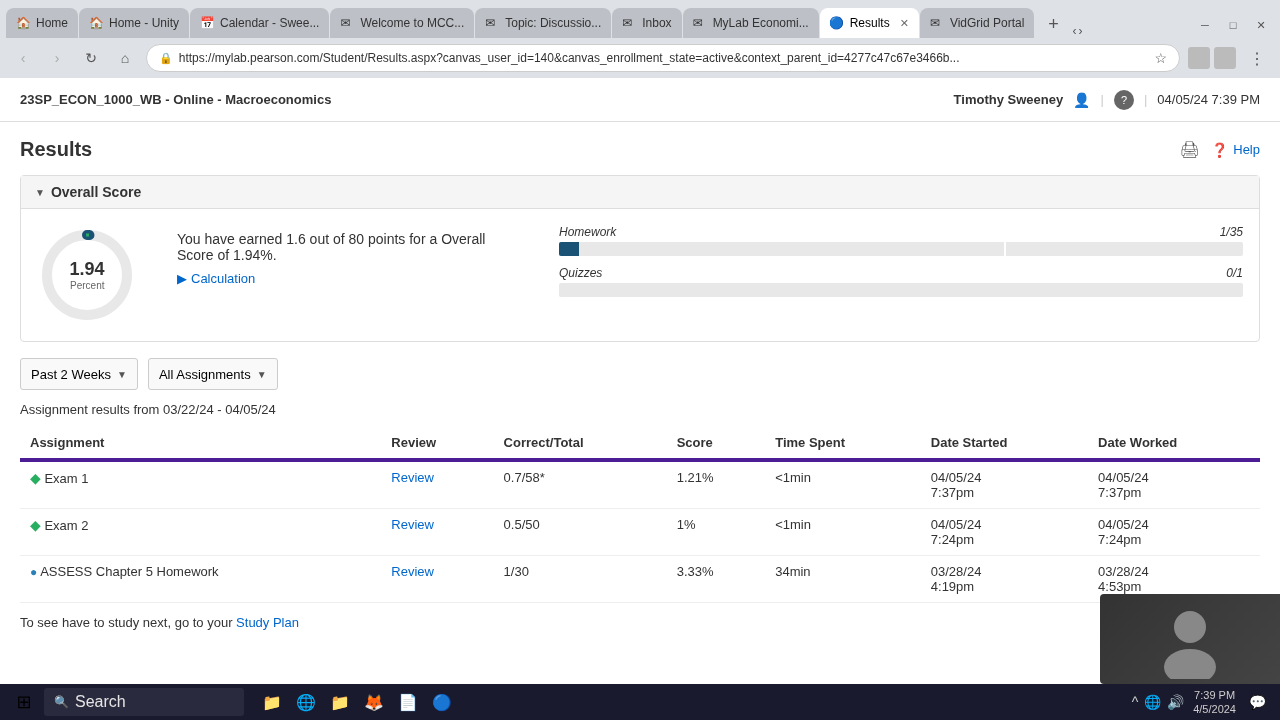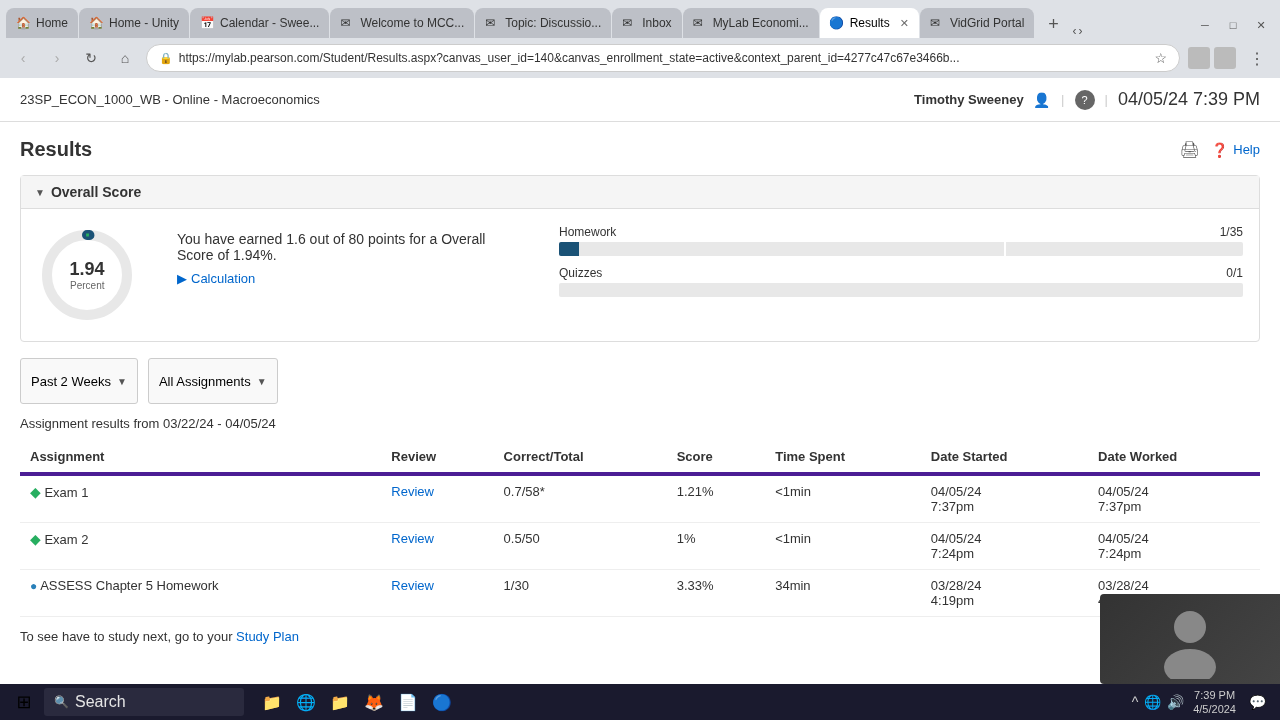--- a/index.html
+++ b/index.html
@@ -31,26 +31,26 @@
     .address-star { color: #555; font-size: 14px; }
     .address-ext { display: flex; gap: 4px; align-items: center; }
     .ext-icon { width: 22px; height: 22px; border-radius: 3px; background: #bbb; display: flex; align-items: center; justify-content: center; font-size: 10px; }
     .menu-btn { width: 26px; display: flex; align-items: center; justify-content: center; font-size: 16px; color: #555; cursor: pointer; }
 
     
     .page { height: calc(720px - 78px - 36px); overflow: hidden; background: #fff; }
 
     
     .top-bar { background: #fff; border-bottom: 1px solid #ddd; padding: 0 20px; height: 44px; display: flex; align-items: center; justify-content: space-between; }
-    .course-title { font-size: 13px; color: #333; font-weight: normal; }
+    .course-title { font-size: 13px; color: #333; font-weight: bold; }
     .top-right { display: flex; align-items: center; gap: 10px; font-size: 13px; color: #333; }
     .user-name { font-weight: bold; }
     .help-icon { width: 20px; height: 20px; border-radius: 50%; background: #666; color: #fff; display: flex; align-items: center; justify-content: center; font-size: 11px; cursor: pointer; }
     .separator { color: #ccc; }
-    .datetime { font-size: 18px; }
+    .datetime { font-size: 13px; }
 
     
     .main-content { padding: 16px 20px; height: calc(100% - 44px); overflow-y: auto; }
 
     
     .page-title-row { display: flex; align-items: center; justify-content: space-between; margin-bottom: 14px; }
     .page-title { font-size: 20px; font-weight: bold; color: #333; }
     .title-actions { display: flex; gap: 12px; align-items: center; }
     .print-btn { font-size: 16px; color: #555; cursor: pointer; }
 
@@ -70,31 +70,31 @@
 
     
     .score-text-area { flex: 1; padding-top: 6px; }
     .score-text { font-size: 14px; color: #333; margin-bottom: 8px; }
     .calc-link { color: #0066cc; font-size: 13px; cursor: pointer; text-decoration: none; display: flex; align-items: center; gap: 4px; }
 
     
     .assignments-submitted { flex: 2; }
     .submitted-title { font-size: 14px; font-weight: bold; color: #333; margin-bottom: 10px; }
     .bar-row { margin-bottom: 10px; }
-    .bar-label-row { display: flex; justify-content: space-between; font-size: 12px; color: #333; margin-bottom: 3px; }
+    .bar-label-row { display: flex; justify-content: space-between; font-size: 12px; color: #333; margin-bottom: 3px; font-style: italic; }
     .bar-track { height: 14px; background: #e8e8e8; border-radius: 2px; overflow: hidden; position: relative; }
     .bar-fill { height: 100%; }
     .bar-fill-dark { background: #1a5276; }
     .bar-fill-mid { background: #5dade2; }
     .bar-fill-green { background: #1e8449; }
     .bar-divider { position: absolute; top: 0; height: 100%; width: 2px; background: #fff; }
 
     
     .filter-row { display: flex; gap: 10px; margin-bottom: 12px; }
-    .filter-dropdown { height: 46px; padding: 0 10px; border: 1px solid #ccc; border-radius: 3px; font-size: 13px; cursor: pointer; background: #f9f9f9; display: flex; align-items: center; gap: 6px; }
+    .filter-dropdown { height: 32px; padding: 0 10px; border: 1px solid #ccc; border-radius: 3px; font-size: 13px; cursor: pointer; background: #f9f9f9; display: flex; align-items: center; gap: 6px; }
     .dropdown-arrow { font-size: 10px; color: #555; }
 
     
     .date-range-text { font-size: 13px; color: #333; margin-bottom: 10px; }
 
     
     .results-table { width: 100%; border-collapse: collapse; }
     .results-table th { text-align: left; padding: 8px 10px; font-size: 13px; font-weight: bold; color: #333; border-bottom: 4px solid #4c1d95; }
     .results-table td { padding: 8px 10px; font-size: 13px; color: #333; border-bottom: 1px solid #eee; vertical-align: top; }
     .review-link { color: #0066cc; text-decoration: none; cursor: pointer; }

